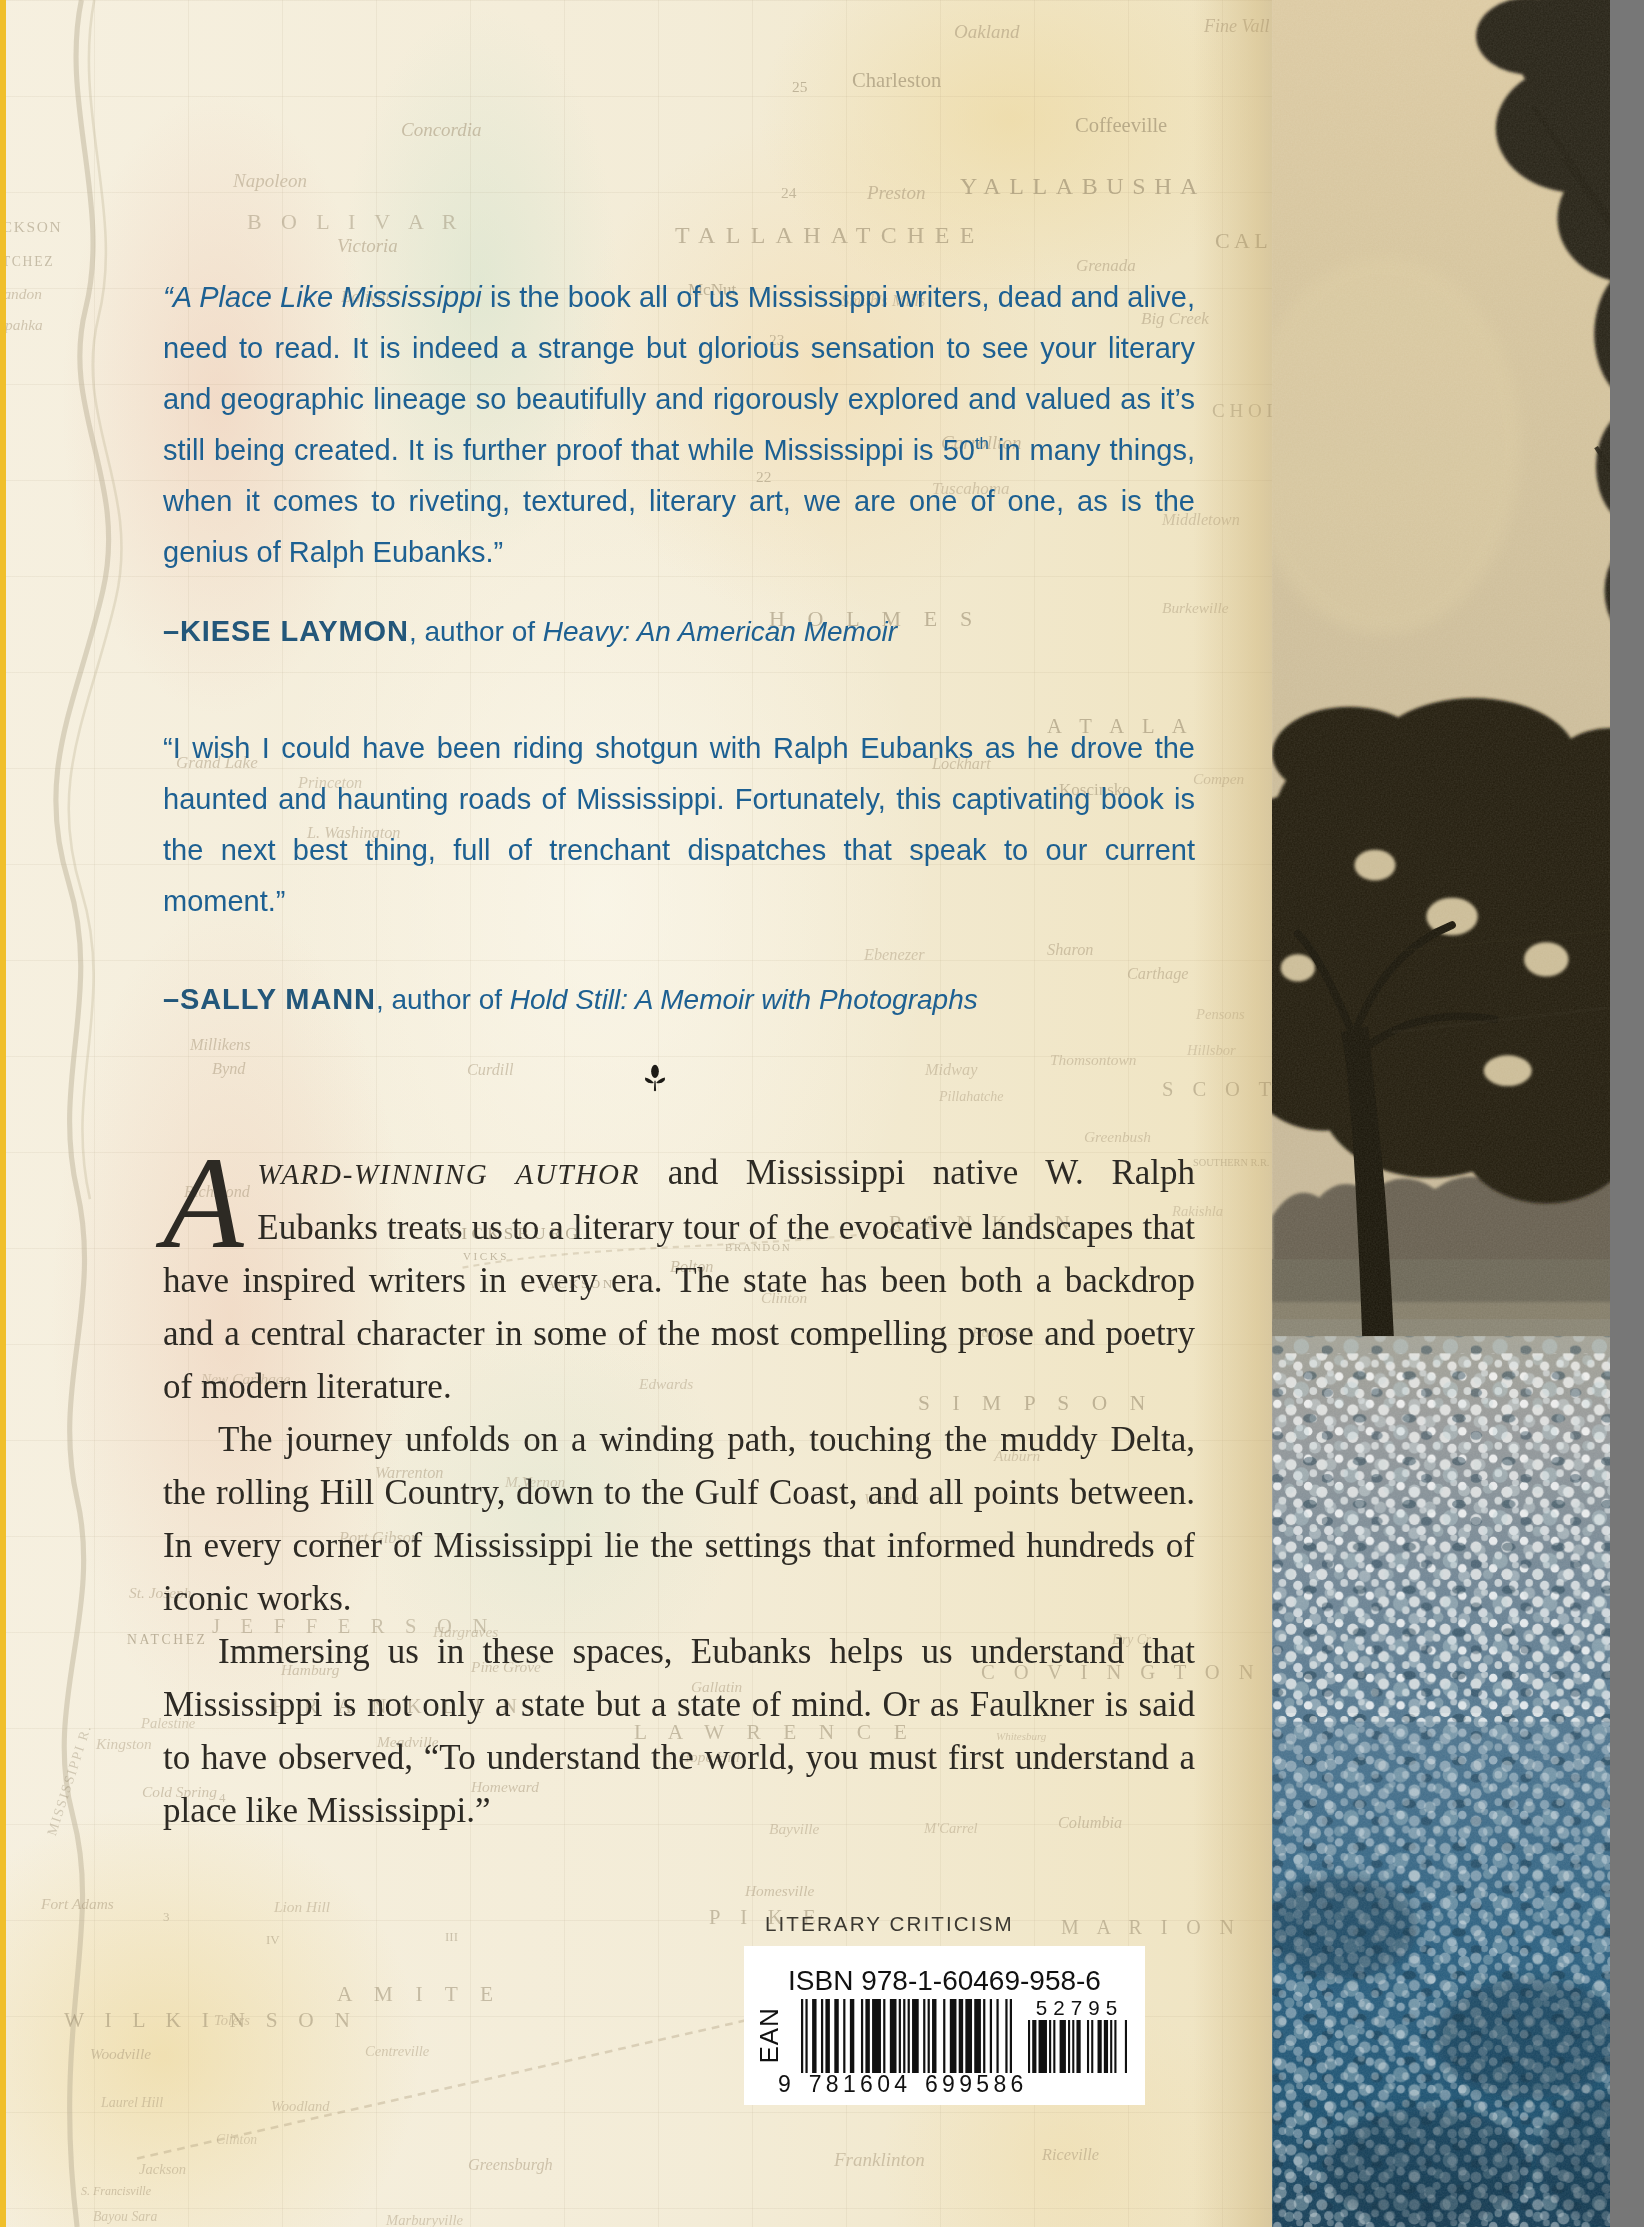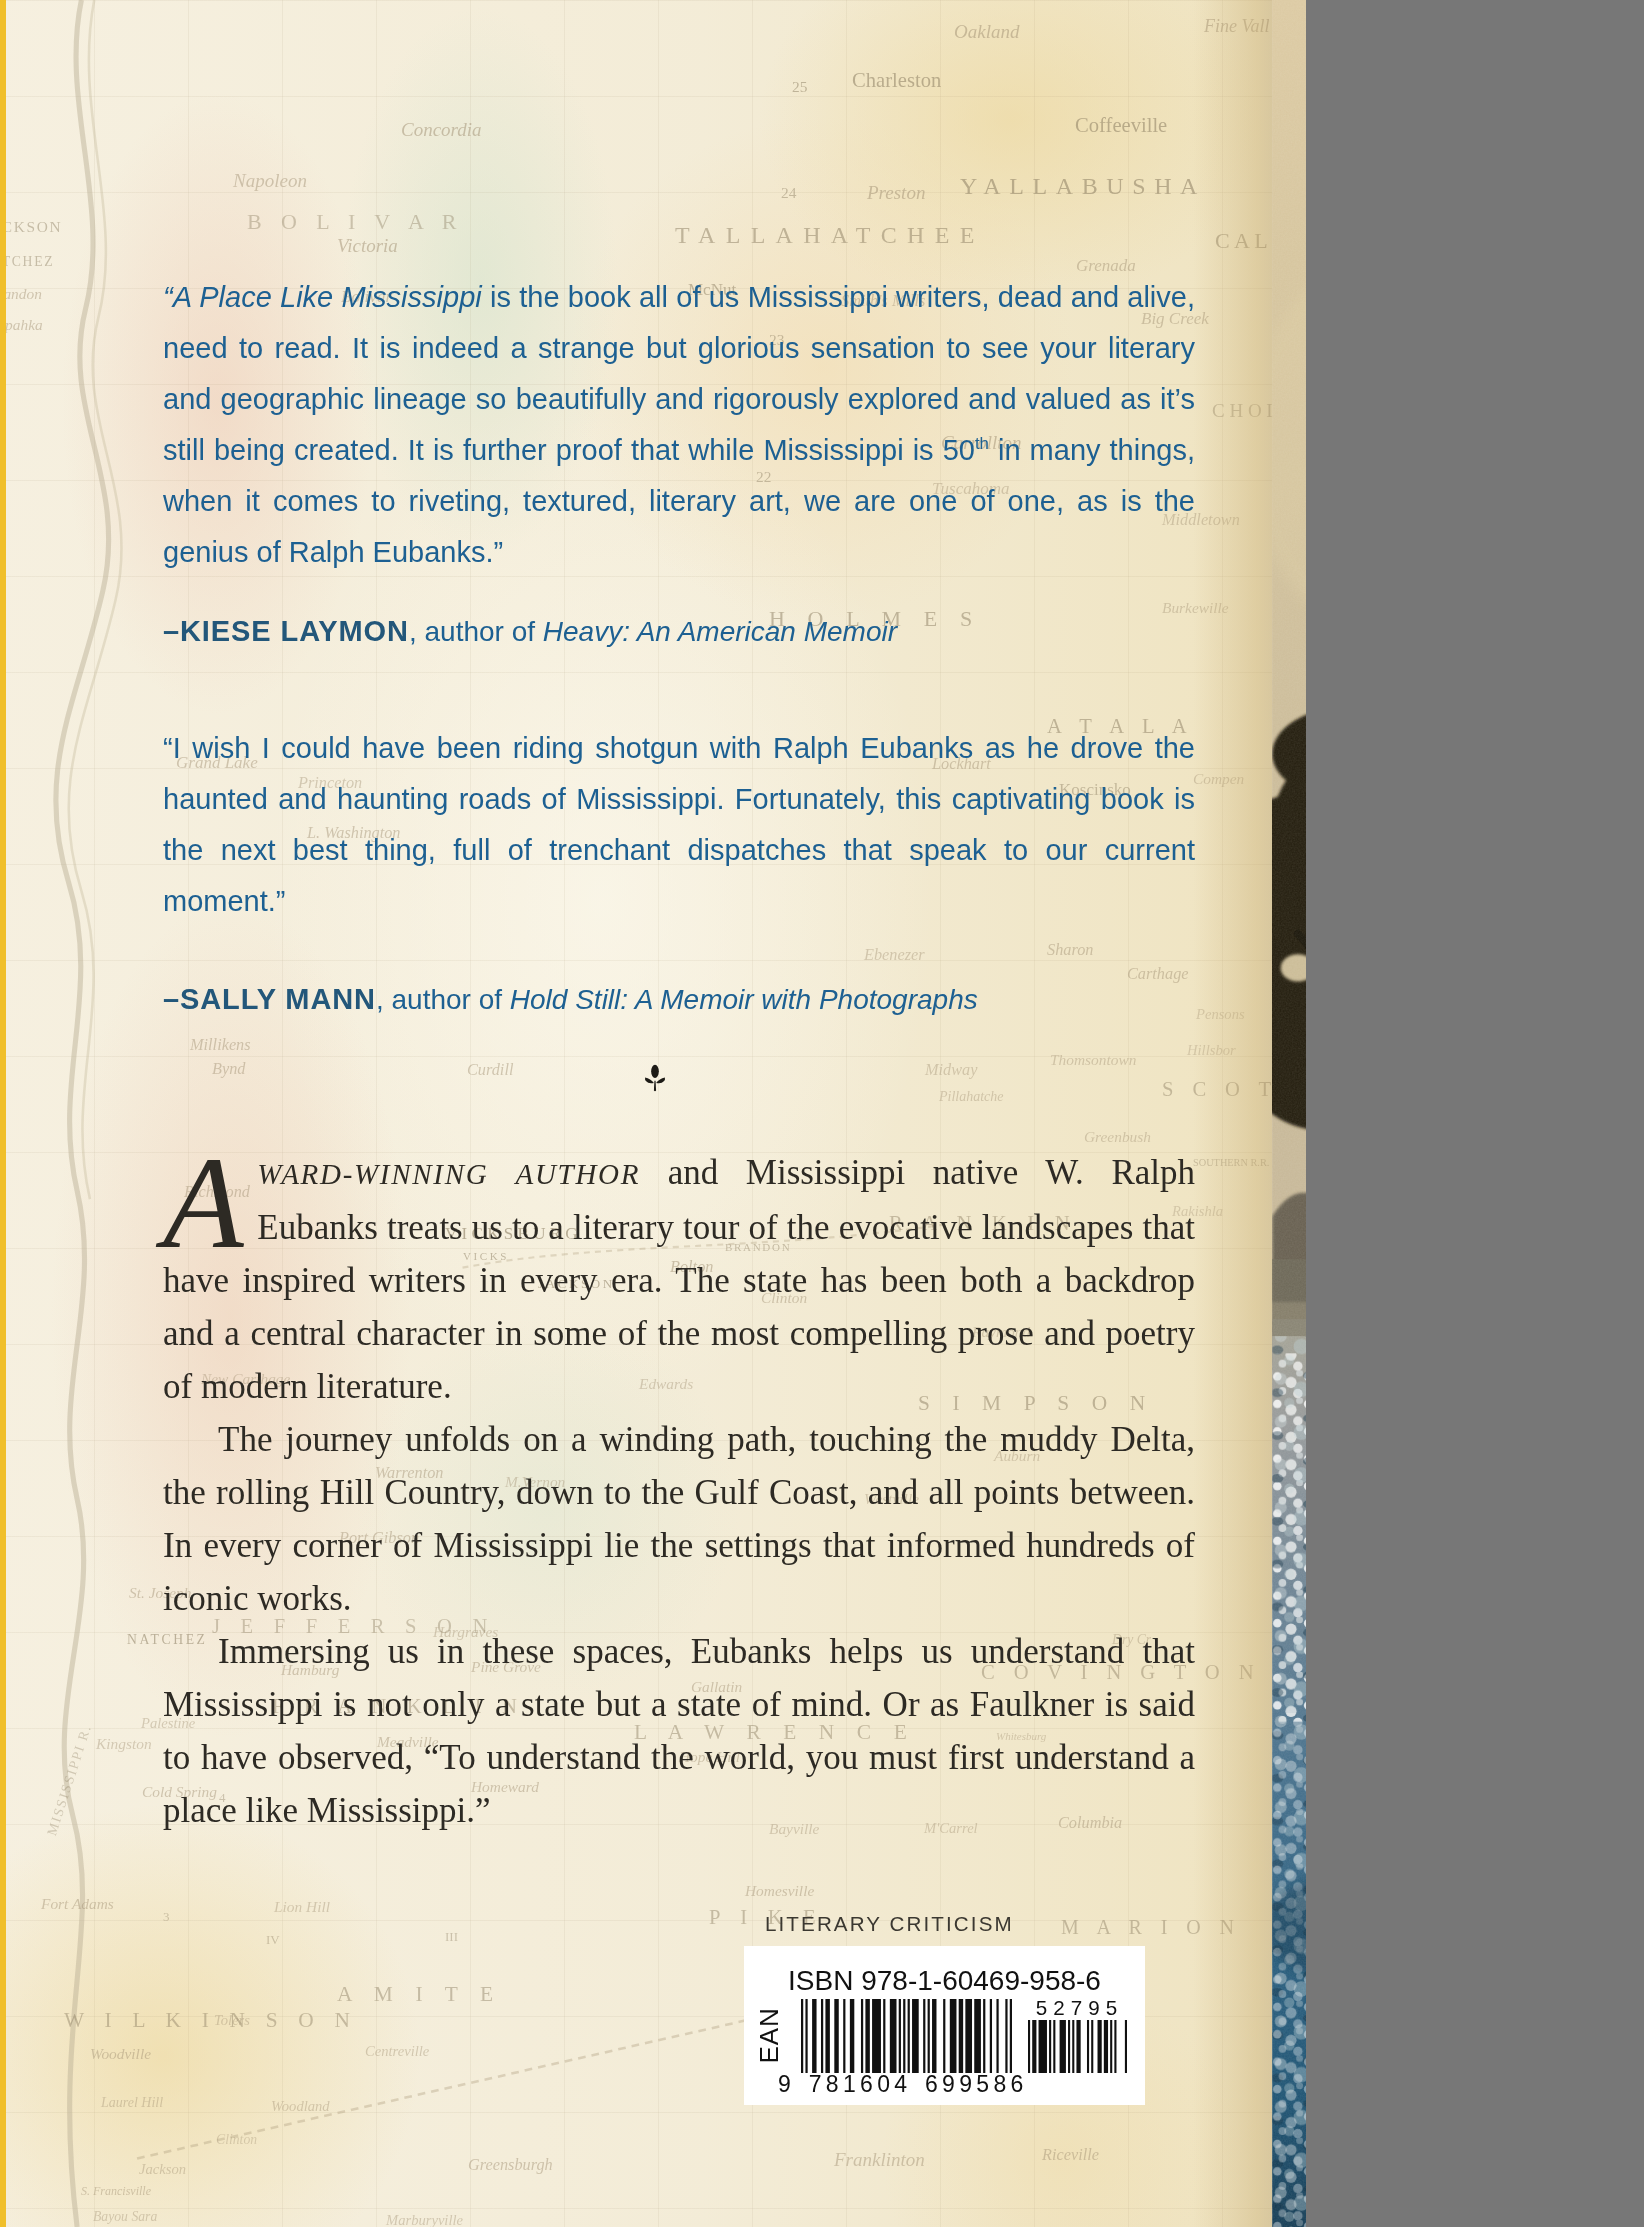--- a/index.html
+++ b/index.html
@@ -1,16 +1,16 @@
 <!DOCTYPE html>
 <html style="--accent: #1d6092; --attrib: #23577a; --ink: #2d2a24; --spine: #f0bf2b; --paper: #f4eedb;font-size:13.7px"><head>
 <meta charset="utf-8">
 <style>
   html,body{margin:0;padding:0;background:#777;}
-  .page{position:relative;width:1306px;height:2227px;overflow:hidden;
+  .page{position:relative;width:1610px;height:2227px;overflow:hidden;
         background:var(--paper,#f4eedb);font-family:"Liberation Serif",serif;}
   .layer{position:absolute;left:0;top:0;pointer-events:none;}
   
   .map-wash{width:1272px;height:2227px;
     background:
       radial-gradient(360px 274px at 1011px 120px, rgba(236,213,150,.55), transparent 70%),
       radial-gradient(223px 445px at 218px 403px, rgba(236,190,168,.40), transparent 70%),
       radial-gradient(197px 394px at 480px 283px, rgba(208,226,203,.50), transparent 70%),
       radial-gradient(360px 360px at 822px 368px, rgba(242,212,158,.38), transparent 70%),
       radial-gradient(257px 600px at 231px 1319px, rgba(233,182,157,.33), transparent 70%),

